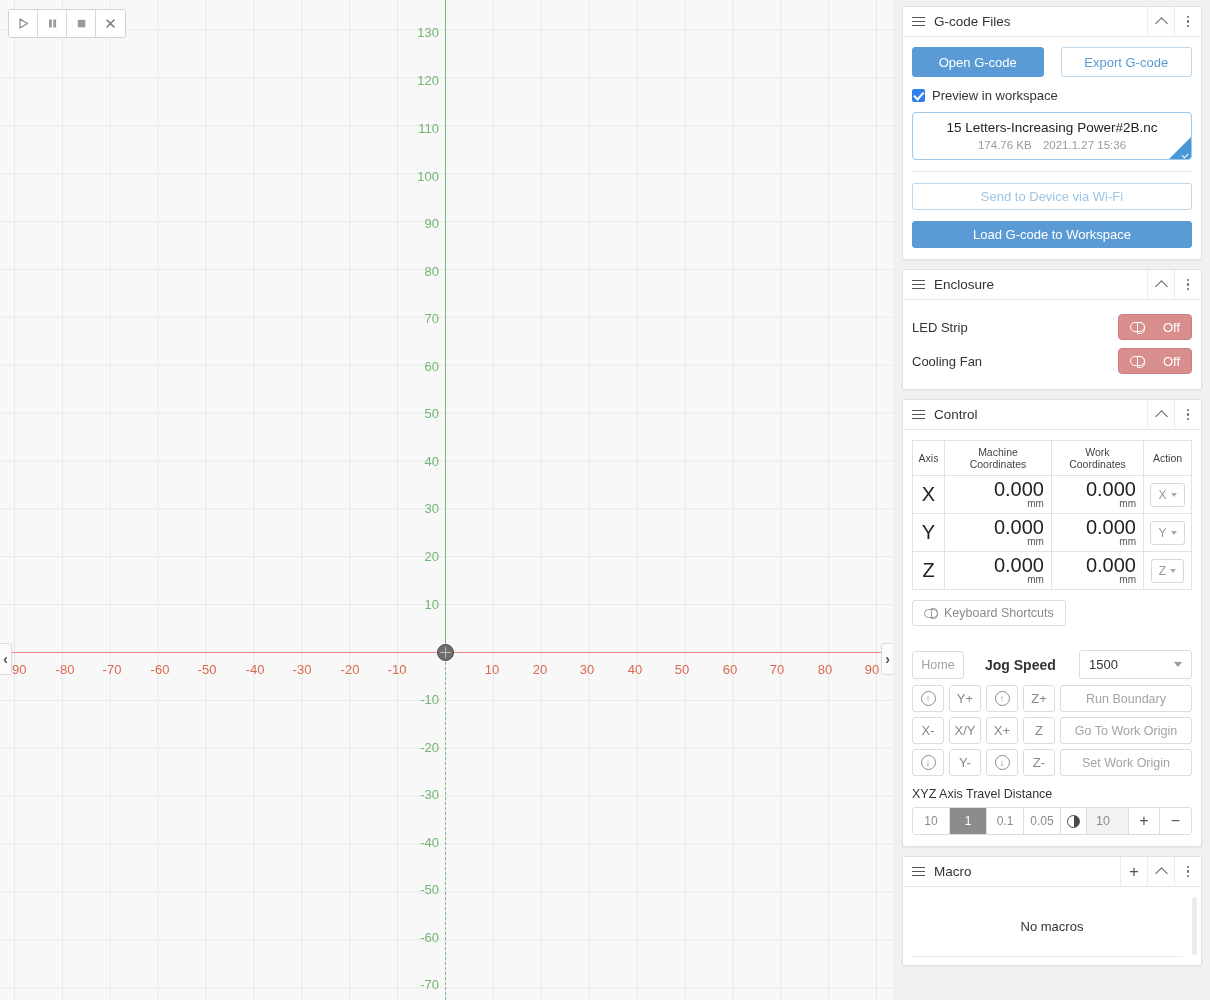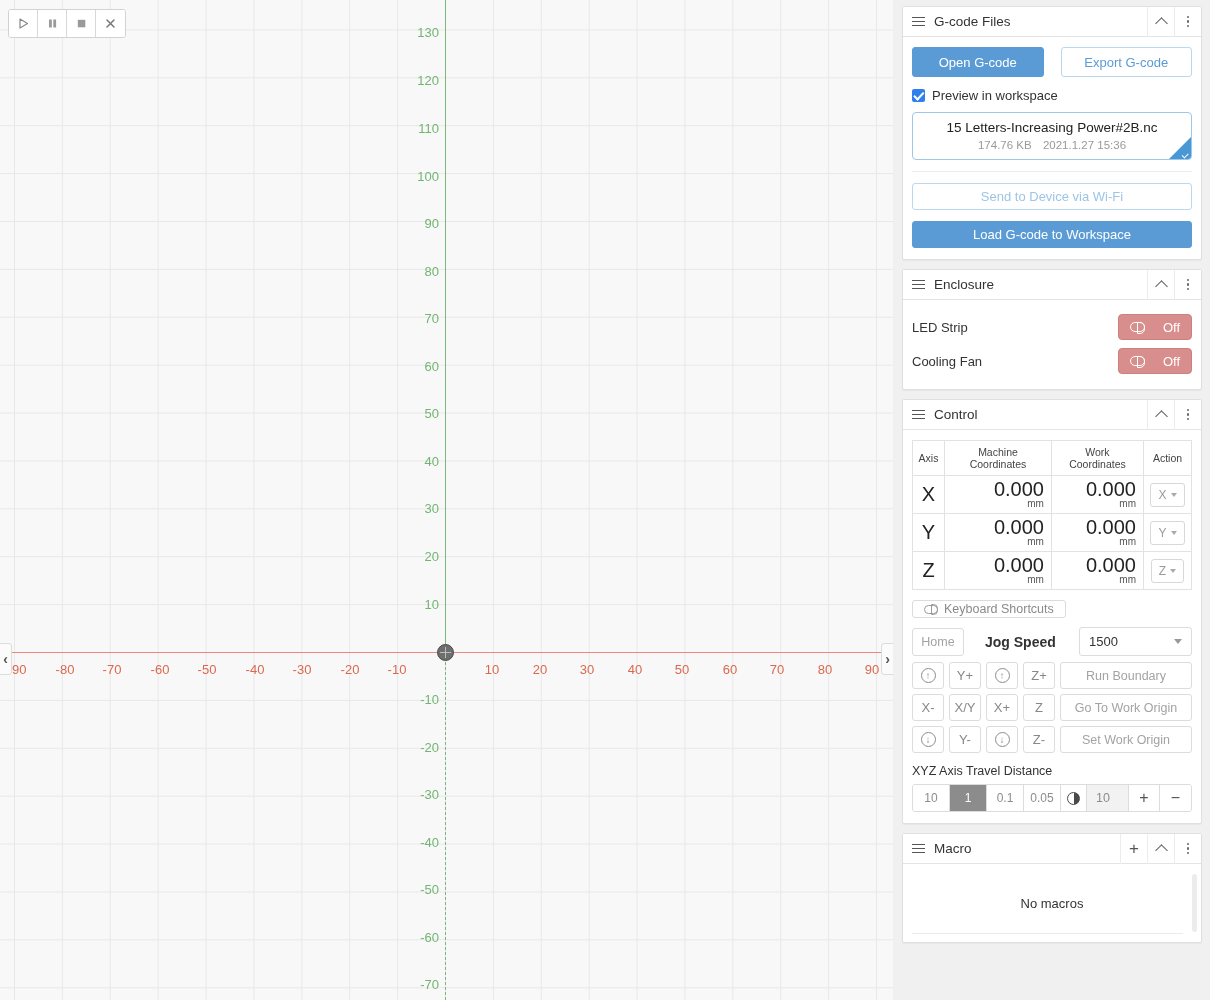--- a/index.html
+++ b/index.html
@@ -250,33 +250,33 @@
   }
   .caret-down {
     width: 0; height: 0; border-left: 3.5px solid transparent;
     border-right: 3.5px solid transparent; border-top: 4px solid #aaa;
   }
 
   .ks-btn {
     margin-top: 10px;
     display: inline-flex; align-items: center; gap: 6px;
     border: 1px solid #dcdcdc; border-radius: 3px;
-    height: 18px; padding: 0 11px; font-size: 12.5px; color: #8a8a8a;
+    height: 26px; padding: 0 11px; font-size: 12.5px; color: #8a8a8a;
     background: #fff; cursor: pointer;
   }
   .ks-glyph {
     width: 14px; height: 9px; border: 1.4px solid #9a9a9a; border-radius: 4.5px;
     position: relative; flex: none;
   }
   .ks-glyph::after {
     content: ""; position: absolute; left: 5.5px; top: -1.4px;
     width: 5px; height: 9px; border: 1.4px solid #9a9a9a; border-radius: 0 4.5px 4.5px 0;
   }
 
-  .jog-speed-row { display: flex; align-items: center; margin-top: 9px; gap: 0; }
+  .jog-speed-row { display: flex; align-items: center; margin-top: 24px; gap: 0; }
   .home-btn {
     width: 52px; height: 28px; border: 1px solid #dcdcdc; border-radius: 3px;
     display: flex; align-items: center; justify-content: center;
     font-size: 12.5px; color: #a3a3a3; background: #fff; cursor: pointer;
   }
   .jog-speed-label { font-size: 14px; color: #333; font-weight: bold; margin-left: 21px; }
   .jog-select {
     margin-left: auto;
     width: 113px; height: 29px;
     border: 1px solid #dcdcdc; border-radius: 3px; background: #fff;

